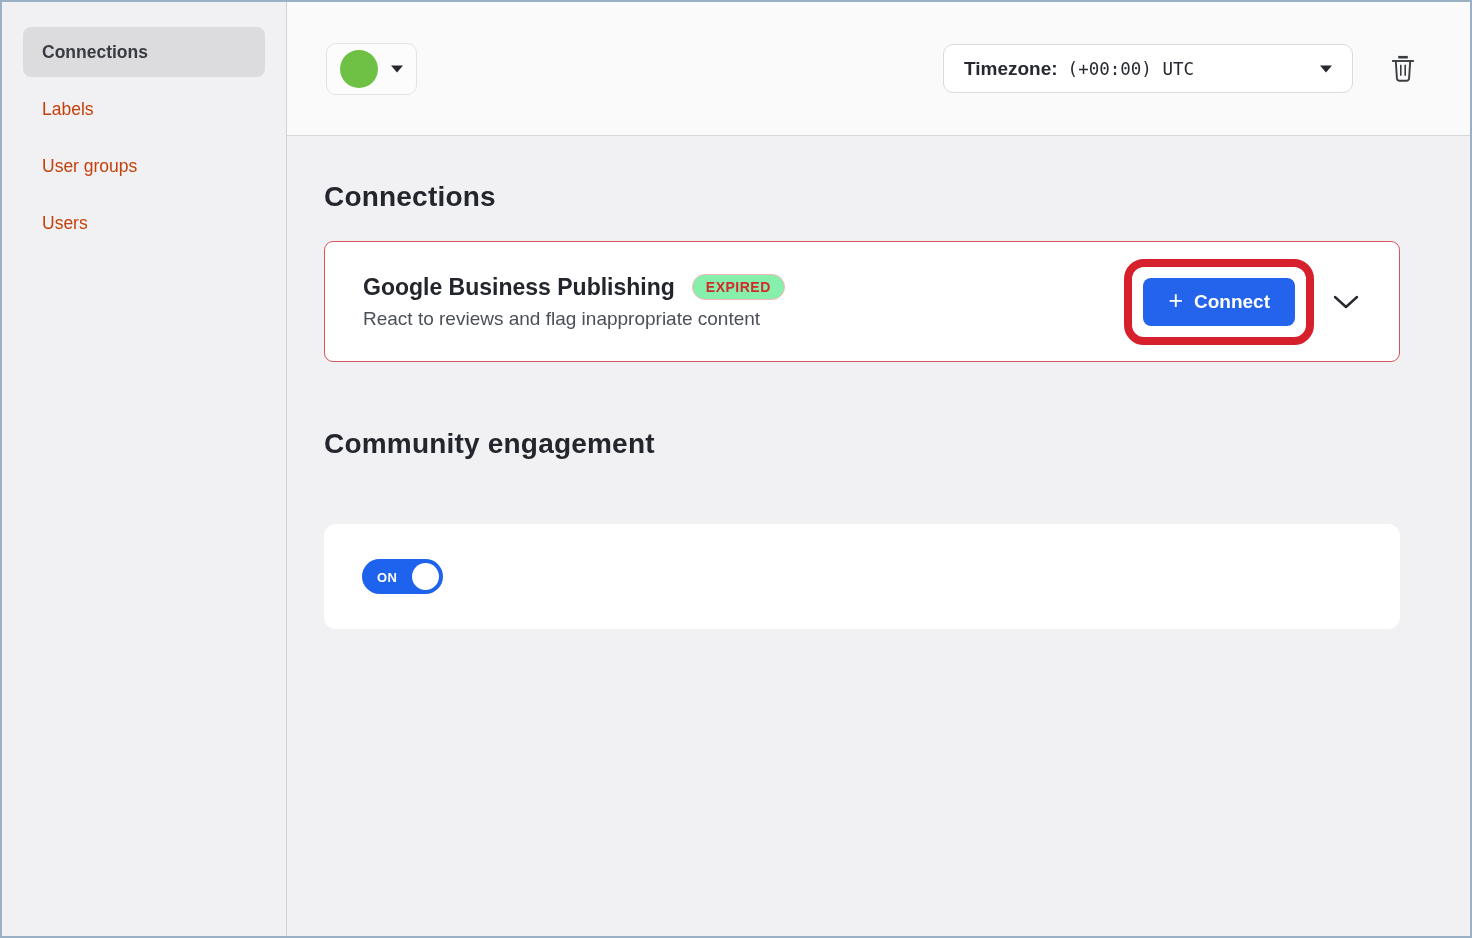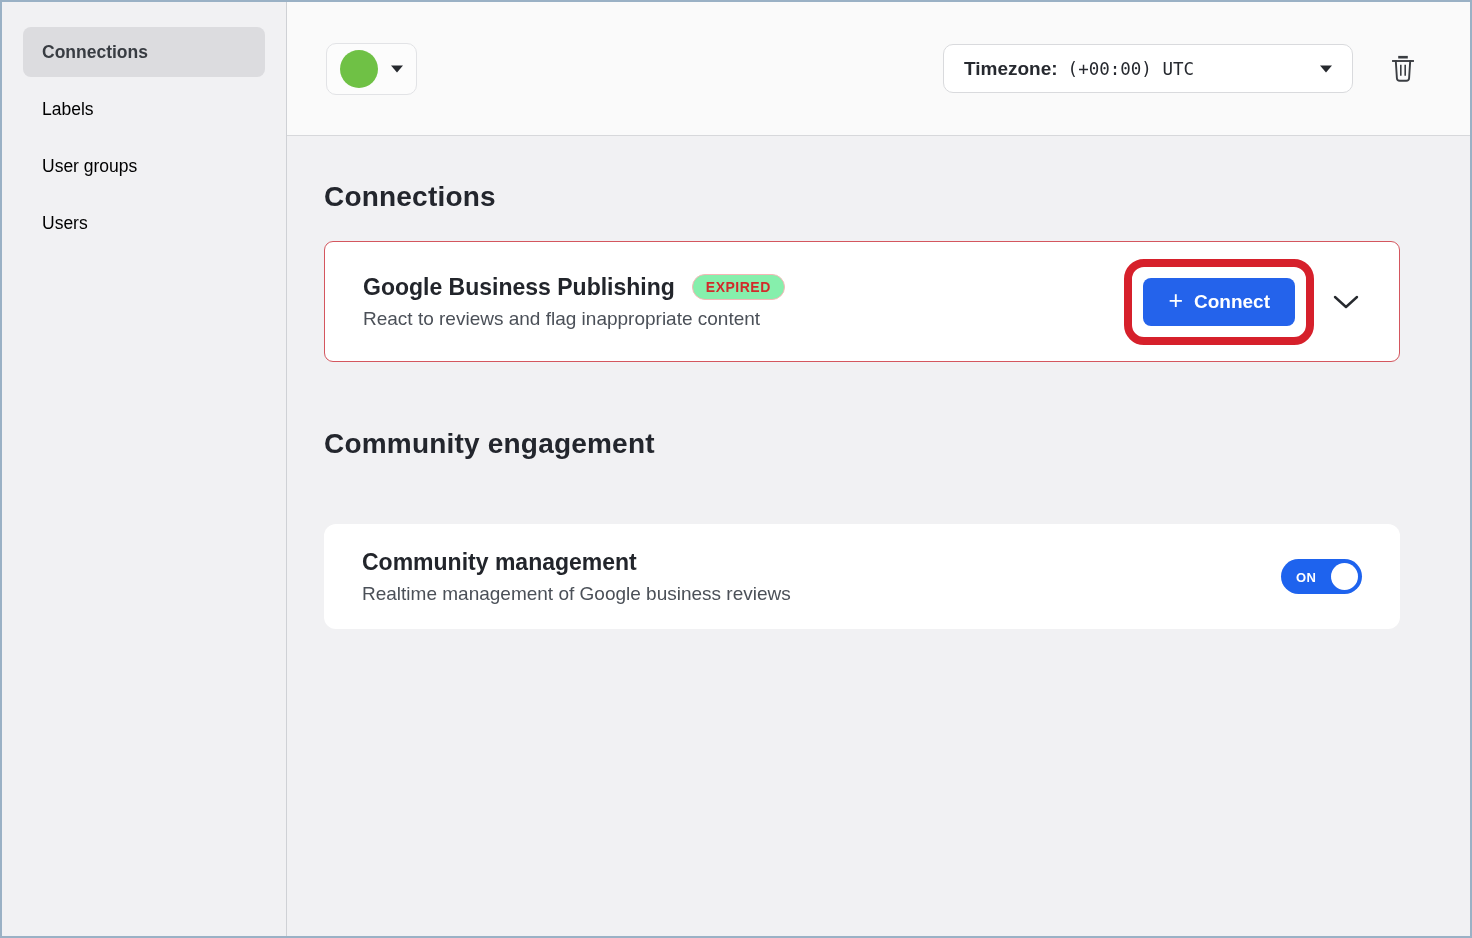--- a/index.html
+++ b/index.html
@@ -20,21 +20,21 @@
     border-right: 1px solid #cfd1d5;
     padding-top: 25px;
   }
   .nav-item {
     margin: 0 21px 7px 21px;
     height: 50px;
     display: flex; align-items: center;
     padding: 0 19px;
     border-radius: 8px;
     font-size: 17.5px;
-    color: #000000;
+    color: #c2410c;
     cursor: pointer;
   }
   .nav-item.active {
     background: #dcdcdf;
     font-weight: 700;
     color: #383c42;
   }
 
   
   .right { flex: 1; display: flex; flex-direction: column; min-width: 0; }
@@ -224,26 +224,20 @@
               <path d="M2 2l11 10L24 2"></path>
             </svg>
           </span>
         </button>
       </div>
     </section>
 
     <h2 class="section-heading heading-community">Community engagement</h2>
 
     <section class="card plain">
-      <div>
-        <div class="card-title-row">
-          <span class="card-title">Community management</span>
-        </div>
-        <div class="card-desc">Realtime management of Google business reviews</div>
-      </div>
       <div class="toggle">
         <span class="toggle-label">ON</span>
         <span class="toggle-knob"></span>
       </div>
     </section>
 
 
   </main>
 </div>
 

